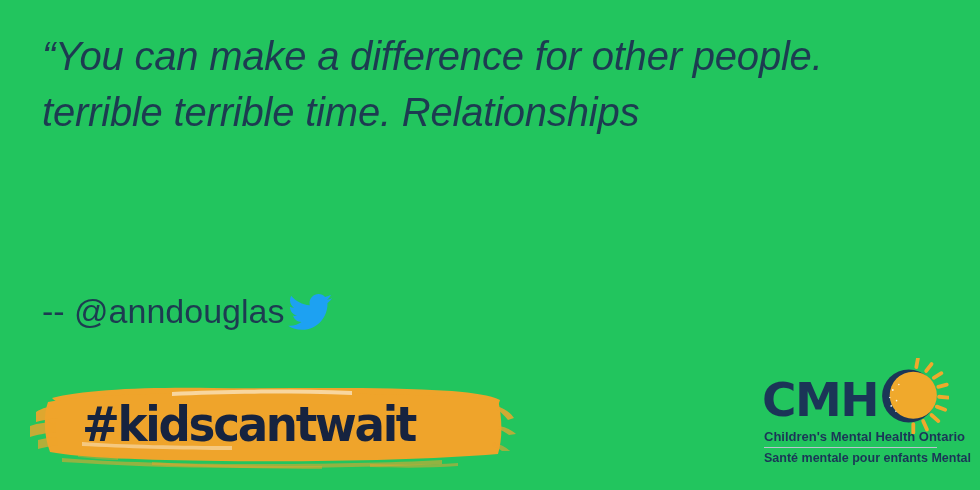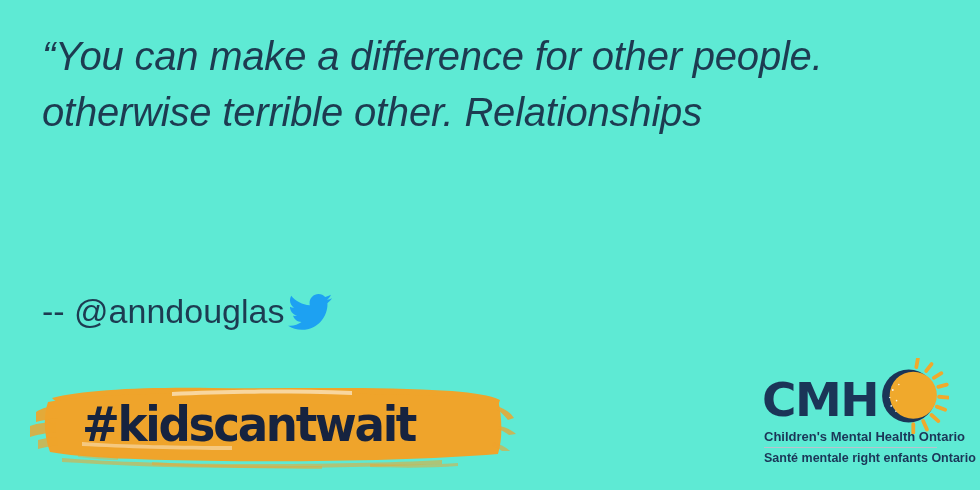--- a/index.html
+++ b/index.html
@@ -5,21 +5,21 @@
   html, body {
     margin: 0;
     padding: 0;
     background: #ffffff;
   }
 
   #canvas {
     position: relative;
     width: 980px;
     height: 490px;
-    background: #5eead4;
+    background: #22c55e;
     overflow: hidden;
     font-family: "Liberation Sans", sans-serif;
     -webkit-font-smoothing: antialiased;
   }
 
   
   .quote-block {
     position: absolute;
     left: 42px;
     top: 28px;
@@ -165,21 +165,21 @@
     white-space: nowrap;
   }
 </style>
 </head>
 <body>
 
 <div id="canvas">
 
   <div class="quote-block">
     <div class="quote-line">“You can make a difference for other people.</div>
-    <div class="quote-line">otherwise terrible other. Relationships</div>
+    <div class="quote-line">terrible terrible time. Relationships</div>
   </div>
 
   <div class="attribution-row">
     <div class="attribution-text">-- @anndouglas</div>
     <svg class="twitter-bird" viewBox="0 0 512 512">
       <path fill="#1da1f2" d="M459 152c.3 4.5.3 9 .3 13.5 0 138-105 297.2-297.2 297.2-59.2 0-114.2-17.1-160.5-46.9 8.4 1 16.5 1.3 25.2 1.3 48.9 0 93.9-16.5 129.9-44.7-46-1-84.6-31.1-97.9-72.5 6.5 1 13 1.6 19.8 1.6 9.4 0 18.8-1.3 27.6-3.6-48-9.7-84-52-84-103v-1.3c14 7.8 30.2 12.6 47.4 13.2-28.2-18.8-46.6-50.9-46.6-87.2 0-19.4 5.2-37.2 14.2-52.8 51.6 63.6 129.2 105.2 216.2 109.7-1.6-7.8-2.6-15.9-2.6-24 0-57.8 46.9-104.9 104.9-104.9 30.2 0 57.5 12.6 76.7 33.1 23.7-4.5 46.4-13.3 66.6-25.2-7.8 24.4-24.4 44.9-46.2 57.9 21.2-2.3 41.7-8.1 60.6-16.2-14.3 20.8-32.1 39.3-52.6 54.1z"></path>
     </svg>
   </div>
 
   <div class="hashtag-banner">
@@ -224,16 +224,16 @@
           <circle cx="31" cy="56" r="1.1"></circle>
           <circle cx="24" cy="63" r="1.2"></circle>
           <circle cx="34" cy="35" r="1"></circle>
           <circle cx="22" cy="52" r="1"></circle>
           <circle cx="30" cy="70" r="1"></circle>
         </g>
       </svg>
     </div>
     <div class="cmho-tagline-en">Children's Mental Health Ontario</div>
     <div class="cmho-rule"></div>
-    <div class="cmho-tagline-fr">Santé mentale right enfants Ontario</div>
+    <div class="cmho-tagline-fr">Santé mentale pour enfants Mental</div>
   </div>
 
 </div>
 
 </body></html>

